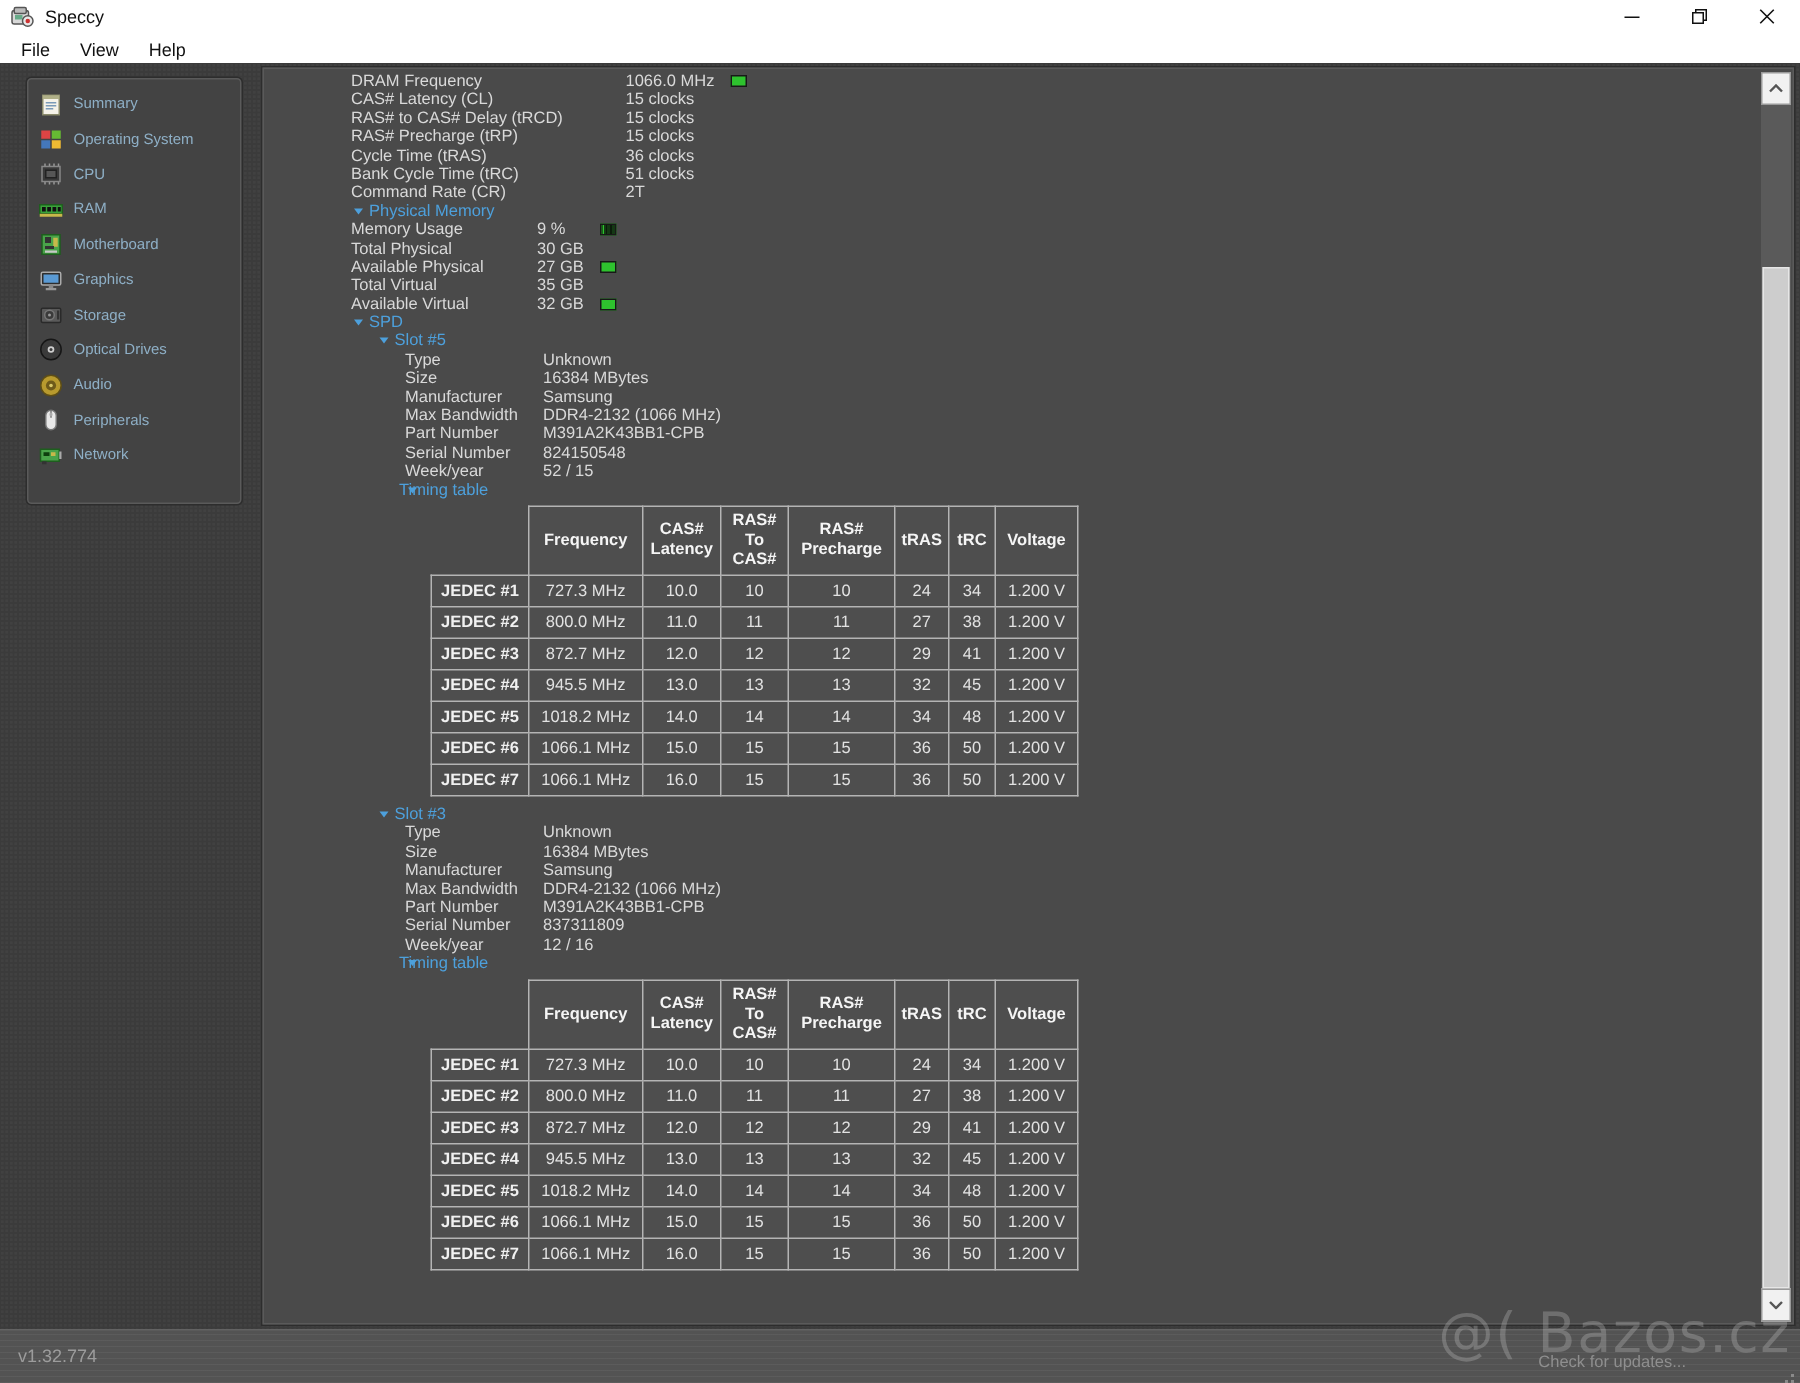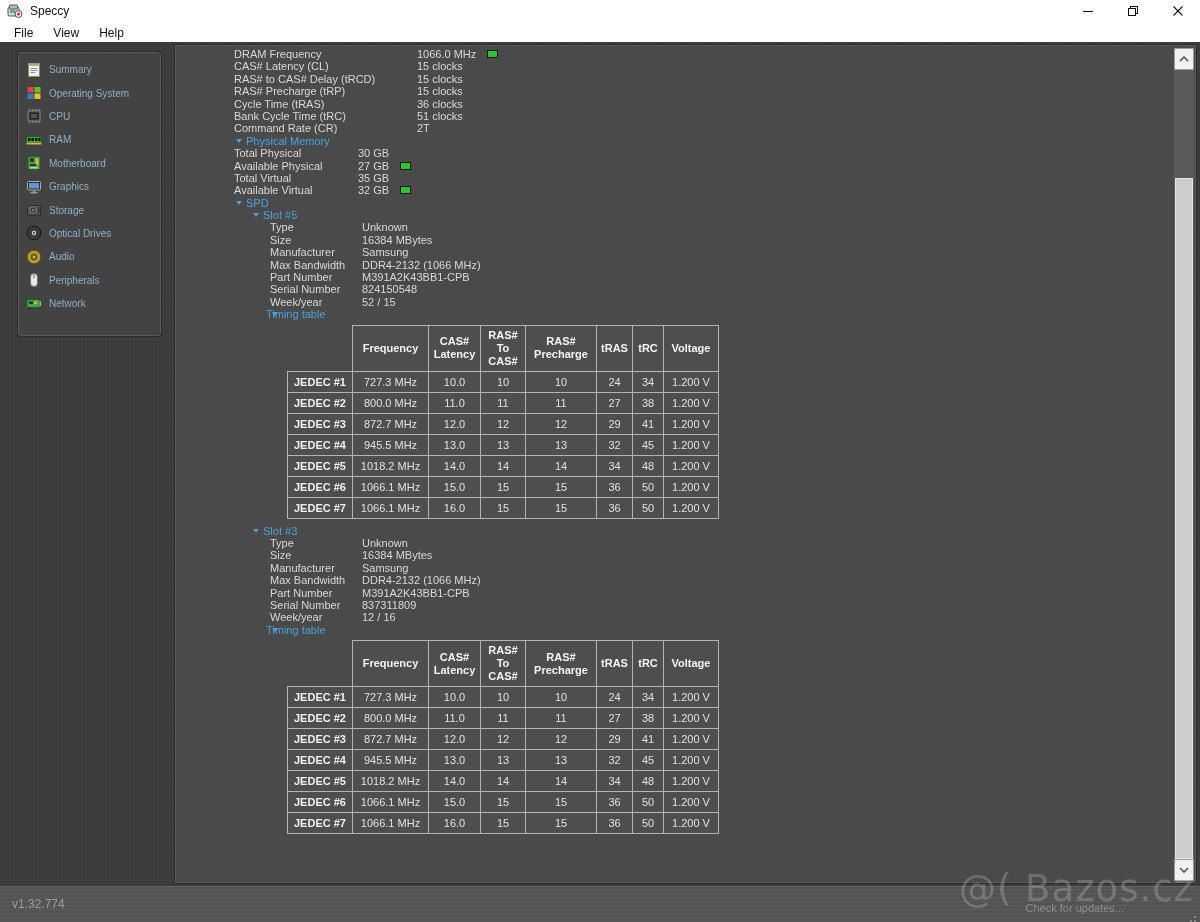--- a/index.html
+++ b/index.html
@@ -283,20 +283,25 @@
         </div>
         <div class="row g-top">
           <span class="lbl">Command Rate (CR)</span>
           <span class="val">2T</span>
         </div>
         <div class="row sec sec1">
           <span class="tri"></span>
           <span class="sec-label">Physical Memory</span>
         </div>
         <div class="row g-pm">
+          <span class="lbl">Memory Usage</span>
+          <span class="val">9 %</span>
+          <span class="ind usage-meter"></span>
+        </div>
+        <div class="row g-pm">
           <span class="lbl">Total Physical</span>
           <span class="val">30 GB</span>
         </div>
         <div class="row g-pm">
           <span class="lbl">Available Physical</span>
           <span class="val">27 GB</span>
           <span class="ind green-bar"></span>
         </div>
         <div class="row g-pm">
           <span class="lbl">Total Virtual</span>

